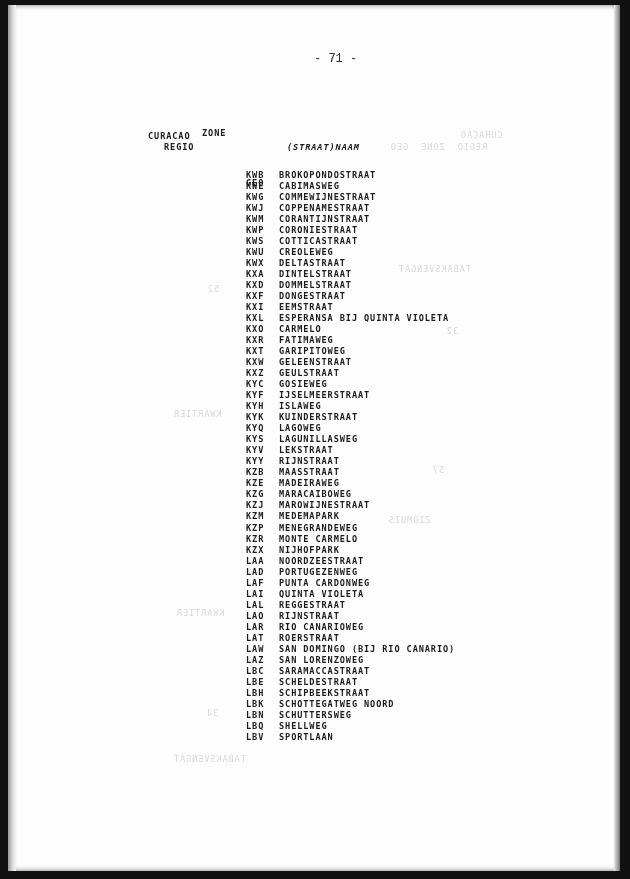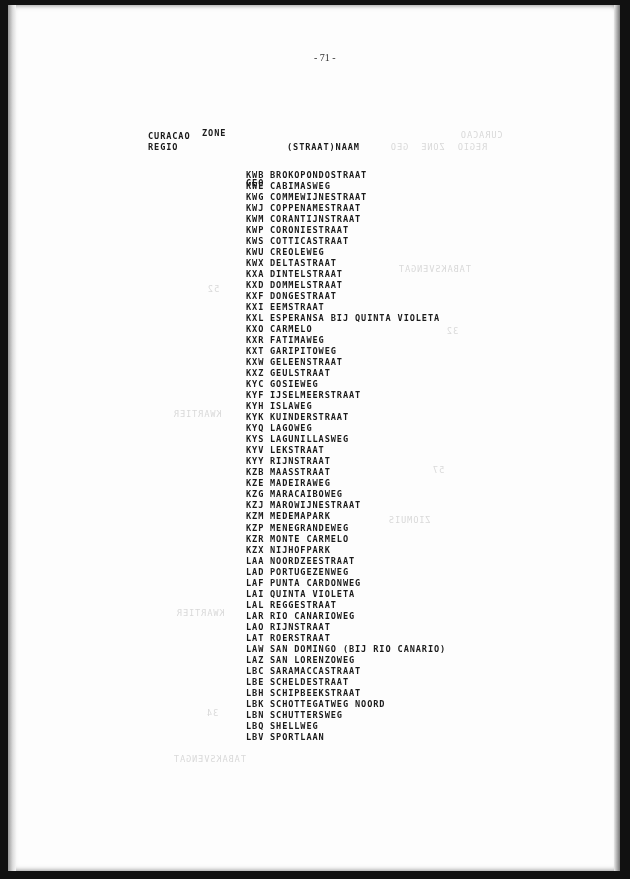--- a/index.html
+++ b/index.html
@@ -46,41 +46,41 @@
       font-size: 8.6px;
       letter-spacing: 0.9px;
       color: #1b1b1b;
       white-space: pre;
       line-height: 11px;
     }
     .page-number {
       position: absolute;
       left: 306px;
       top: 47px;
-      font-family: Liberation Serif, serif;
-      font-size: 10px;
+      font-family: Liberation Mono, monospace;
+      font-size: 12px;
       color: #333;
     }
     .rows {
       position: absolute;
       left: 238px;
       top: 164px;
     }
     .row {
       height: 11.04px;
       display: flex;
       align-items: center;
       font-family: "DejaVu Sans Mono", monospace;
       font-weight: bold;
       font-size: 8.6px;
       letter-spacing: 0.9px;
       color: #1b1b1b;
       white-space: pre;
     }
-    .row .geo { width: 24px; }
+    .row .geo { width: 33px; }
     .ghost {
       position: absolute;
       font-family: "DejaVu Sans Mono", monospace;
       font-size: 8.6px;
       letter-spacing: 0.9px;
       color: #d9d9d9;
       white-space: pre;
       transform: scaleX(-1);
     }
   </style>
@@ -101,24 +101,24 @@
   <div class="ghost" style="left:380px; top:510px;">ZIOMUIS</div>
   <div class="ghost" style="left:168px; top:603px;">KWARTIER</div>
   <div class="ghost" style="left:198px; top:703px;">34</div>
   <div class="ghost" style="left:165px; top:749px;">TABAKSVENGAT</div>
 
   <div class="page-number">- 71 -</div>
 
   <div class="txt" style="left:140px; top:126px;">CURACAO</div>
 
   <div>
-    <div class="txt" style="left:140px; top:137px;">REGIO</div>
+    <div class="txt" style="left:156px; top:137px;">REGIO</div>
     <div class="txt" style="left:194px; top:123px;text-align:right;">ZONE</div>
     <div class="txt" style="left:238px; top:137px;margin-top:36px;">GEO</div>
-    <div class="txt" style="left:279px; top:137px;">(STRAAT)NAAM</div>
+    <div class="txt" style="left:279px; top:137px;font-style:italic;">(STRAAT)NAAM</div>
   </div>
 
   <div class="rows" id="rows">
       <div class="row"><span class="geo">KWB</span><span class="naam">BROKOPONDOSTRAAT</span></div>
       <div class="row"><span class="geo">KWE</span><span class="naam">CABIMASWEG</span></div>
       <div class="row"><span class="geo">KWG</span><span class="naam">COMMEWIJNESTRAAT</span></div>
       <div class="row"><span class="geo">KWJ</span><span class="naam">COPPENAMESTRAAT</span></div>
       <div class="row"><span class="geo">KWM</span><span class="naam">CORANTIJNSTRAAT</span></div>
       <div class="row"><span class="geo">KWP</span><span class="naam">CORONIESTRAAT</span></div>
       <div class="row"><span class="geo">KWS</span><span class="naam">COTTICASTRAAT</span></div>
@@ -148,22 +148,22 @@
       <div class="row"><span class="geo">KZJ</span><span class="naam">MAROWIJNESTRAAT</span></div>
       <div class="row"><span class="geo">KZM</span><span class="naam">MEDEMAPARK</span></div>
       <div class="row"><span class="geo">KZP</span><span class="naam">MENEGRANDEWEG</span></div>
       <div class="row"><span class="geo">KZR</span><span class="naam">MONTE CARMELO</span></div>
       <div class="row"><span class="geo">KZX</span><span class="naam">NIJHOFPARK</span></div>
       <div class="row"><span class="geo">LAA</span><span class="naam">NOORDZEESTRAAT</span></div>
       <div class="row"><span class="geo">LAD</span><span class="naam">PORTUGEZENWEG</span></div>
       <div class="row"><span class="geo">LAF</span><span class="naam">PUNTA CARDONWEG</span></div>
       <div class="row"><span class="geo">LAI</span><span class="naam">QUINTA VIOLETA</span></div>
       <div class="row"><span class="geo">LAL</span><span class="naam">REGGESTRAAT</span></div>
+      <div class="row"><span class="geo">LAO</span><span class="naam">RIJNSTRAAT</span></div>
       <div class="row"><span class="geo">LAR</span><span class="naam">RIO CANARIOWEG</span></div>
-      <div class="row"><span class="geo">LAO</span><span class="naam">RIJNSTRAAT</span></div>
       <div class="row"><span class="geo">LAT</span><span class="naam">ROERSTRAAT</span></div>
       <div class="row"><span class="geo">LAW</span><span class="naam">SAN DOMINGO (BIJ RIO CANARIO)</span></div>
       <div class="row"><span class="geo">LAZ</span><span class="naam">SAN LORENZOWEG</span></div>
       <div class="row"><span class="geo">LBC</span><span class="naam">SARAMACCASTRAAT</span></div>
       <div class="row"><span class="geo">LBE</span><span class="naam">SCHELDESTRAAT</span></div>
       <div class="row"><span class="geo">LBH</span><span class="naam">SCHIPBEEKSTRAAT</span></div>
       <div class="row"><span class="geo">LBK</span><span class="naam">SCHOTTEGATWEG NOORD</span></div>
       <div class="row"><span class="geo">LBN</span><span class="naam">SCHUTTERSWEG</span></div>
       <div class="row"><span class="geo">LBQ</span><span class="naam">SHELLWEG</span></div>
       <div class="row"><span class="geo">LBV</span><span class="naam">SPORTLAAN</span></div>

